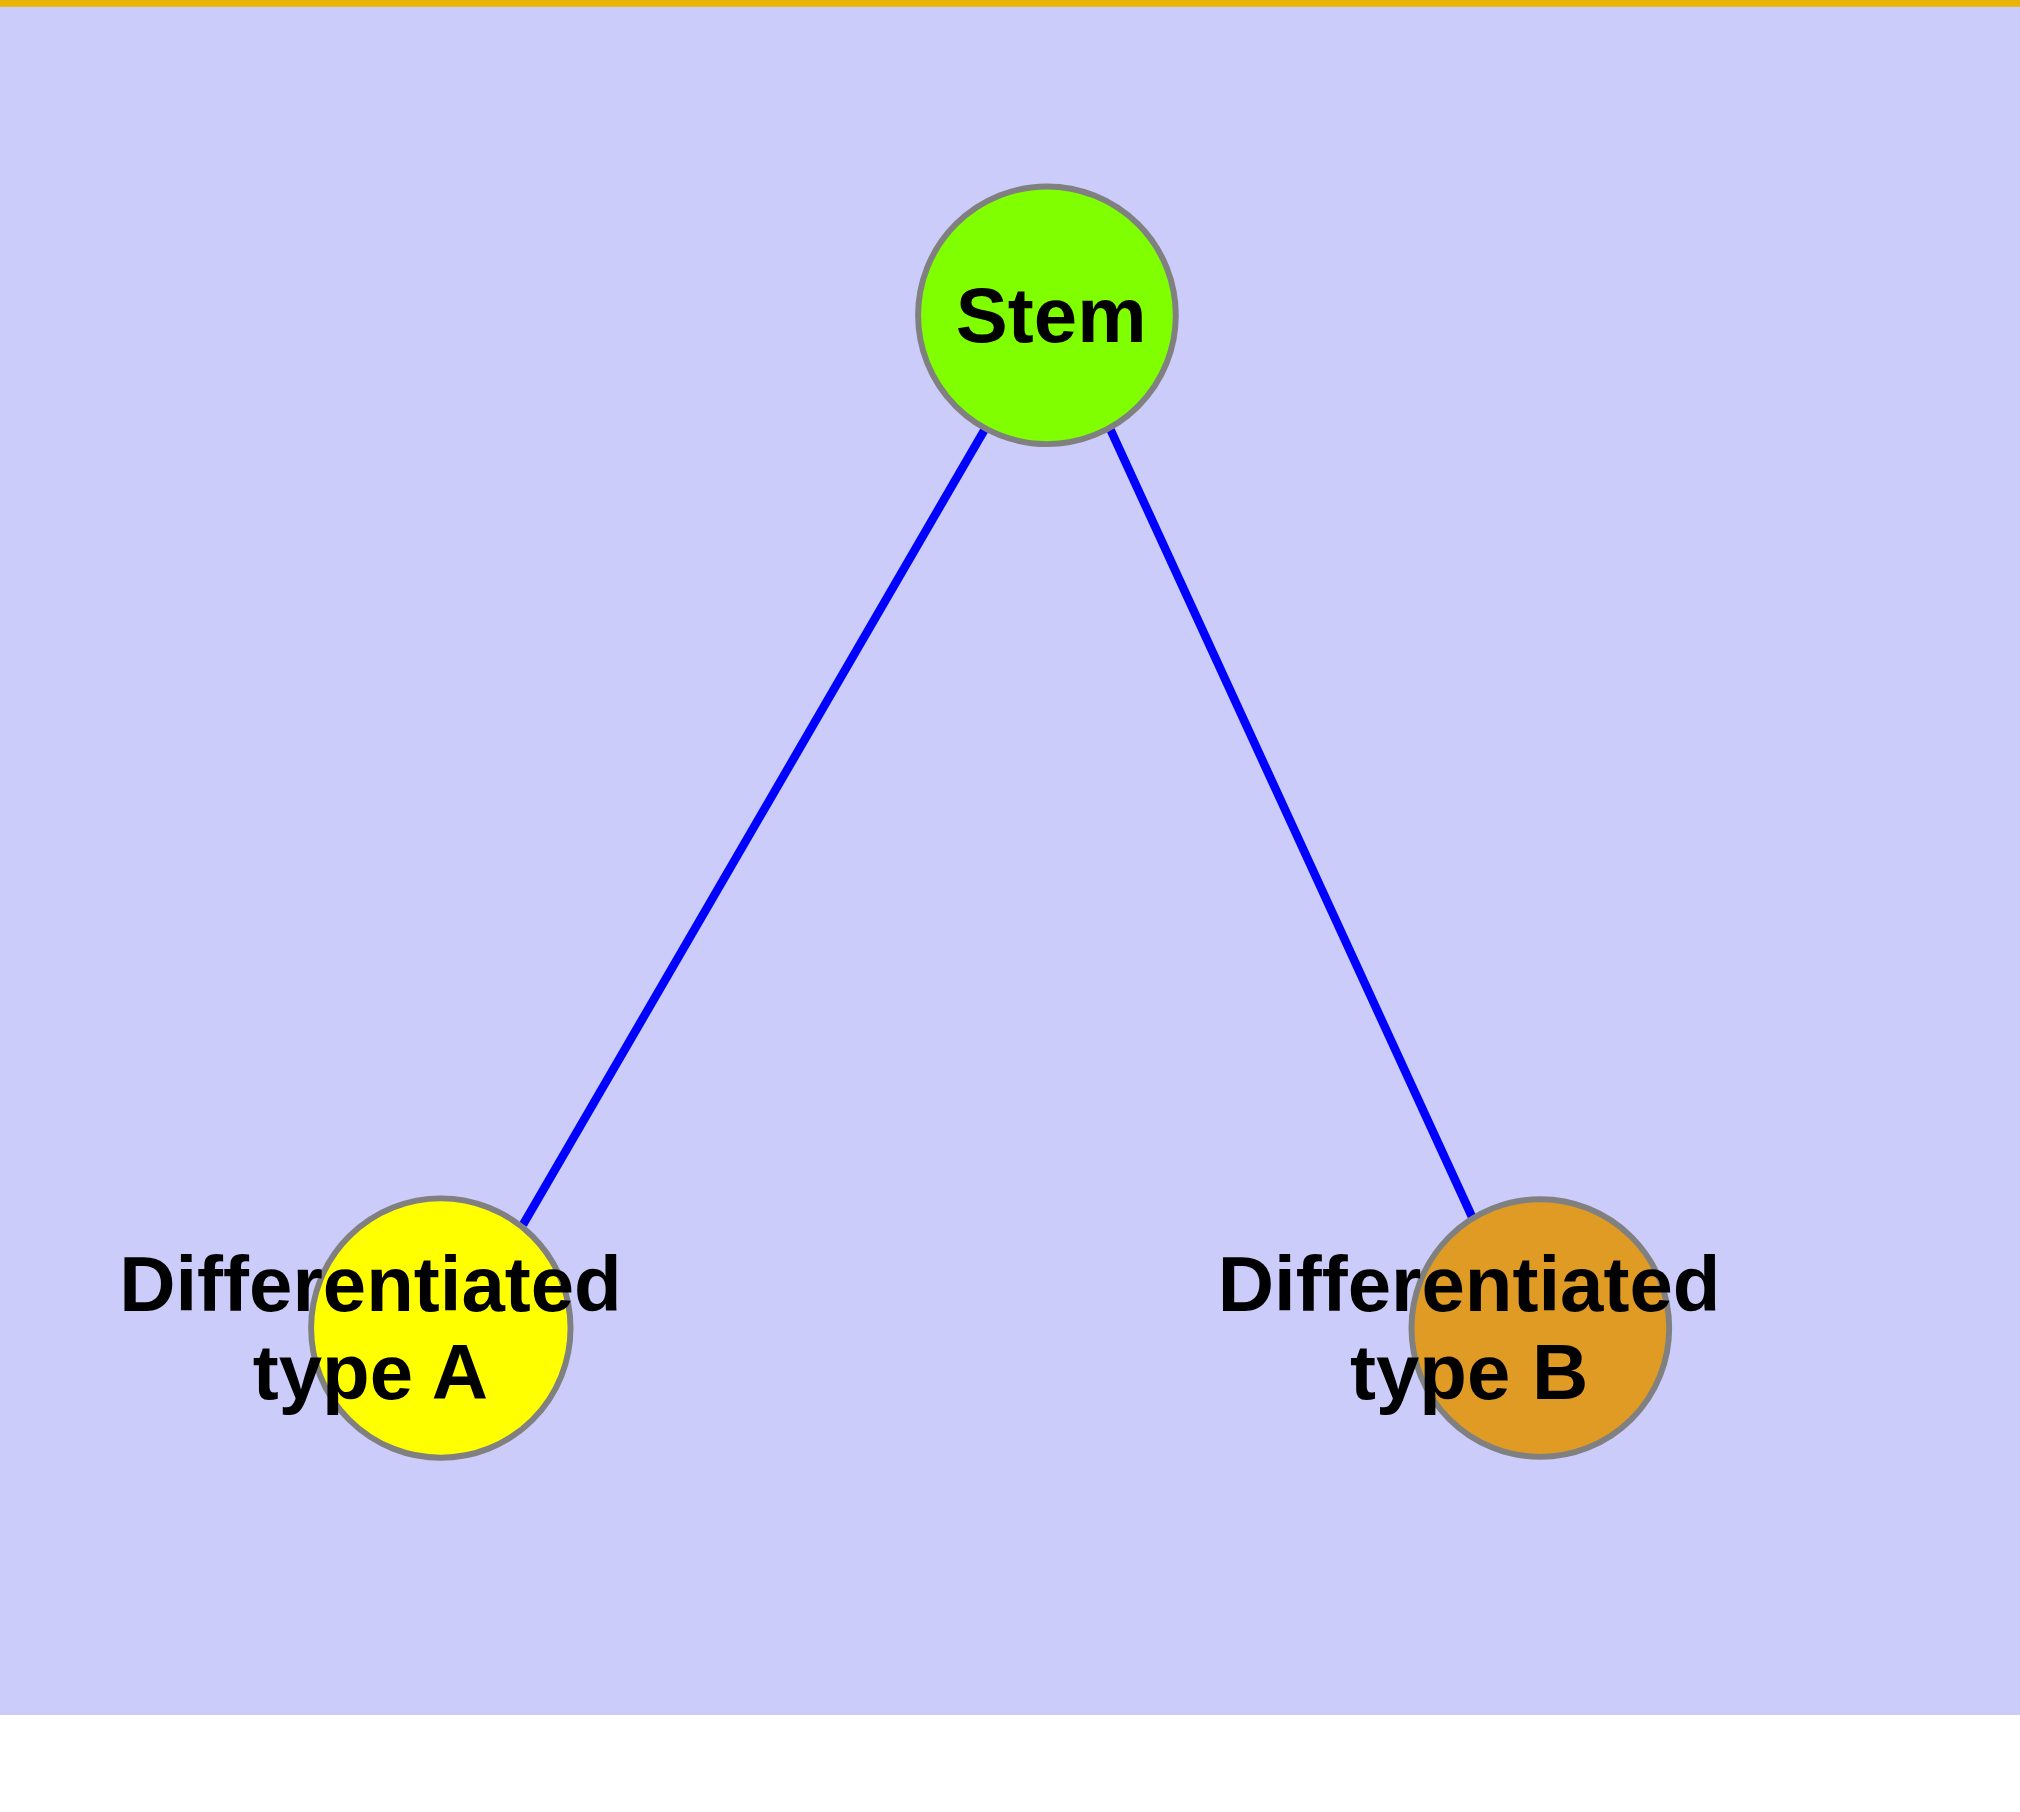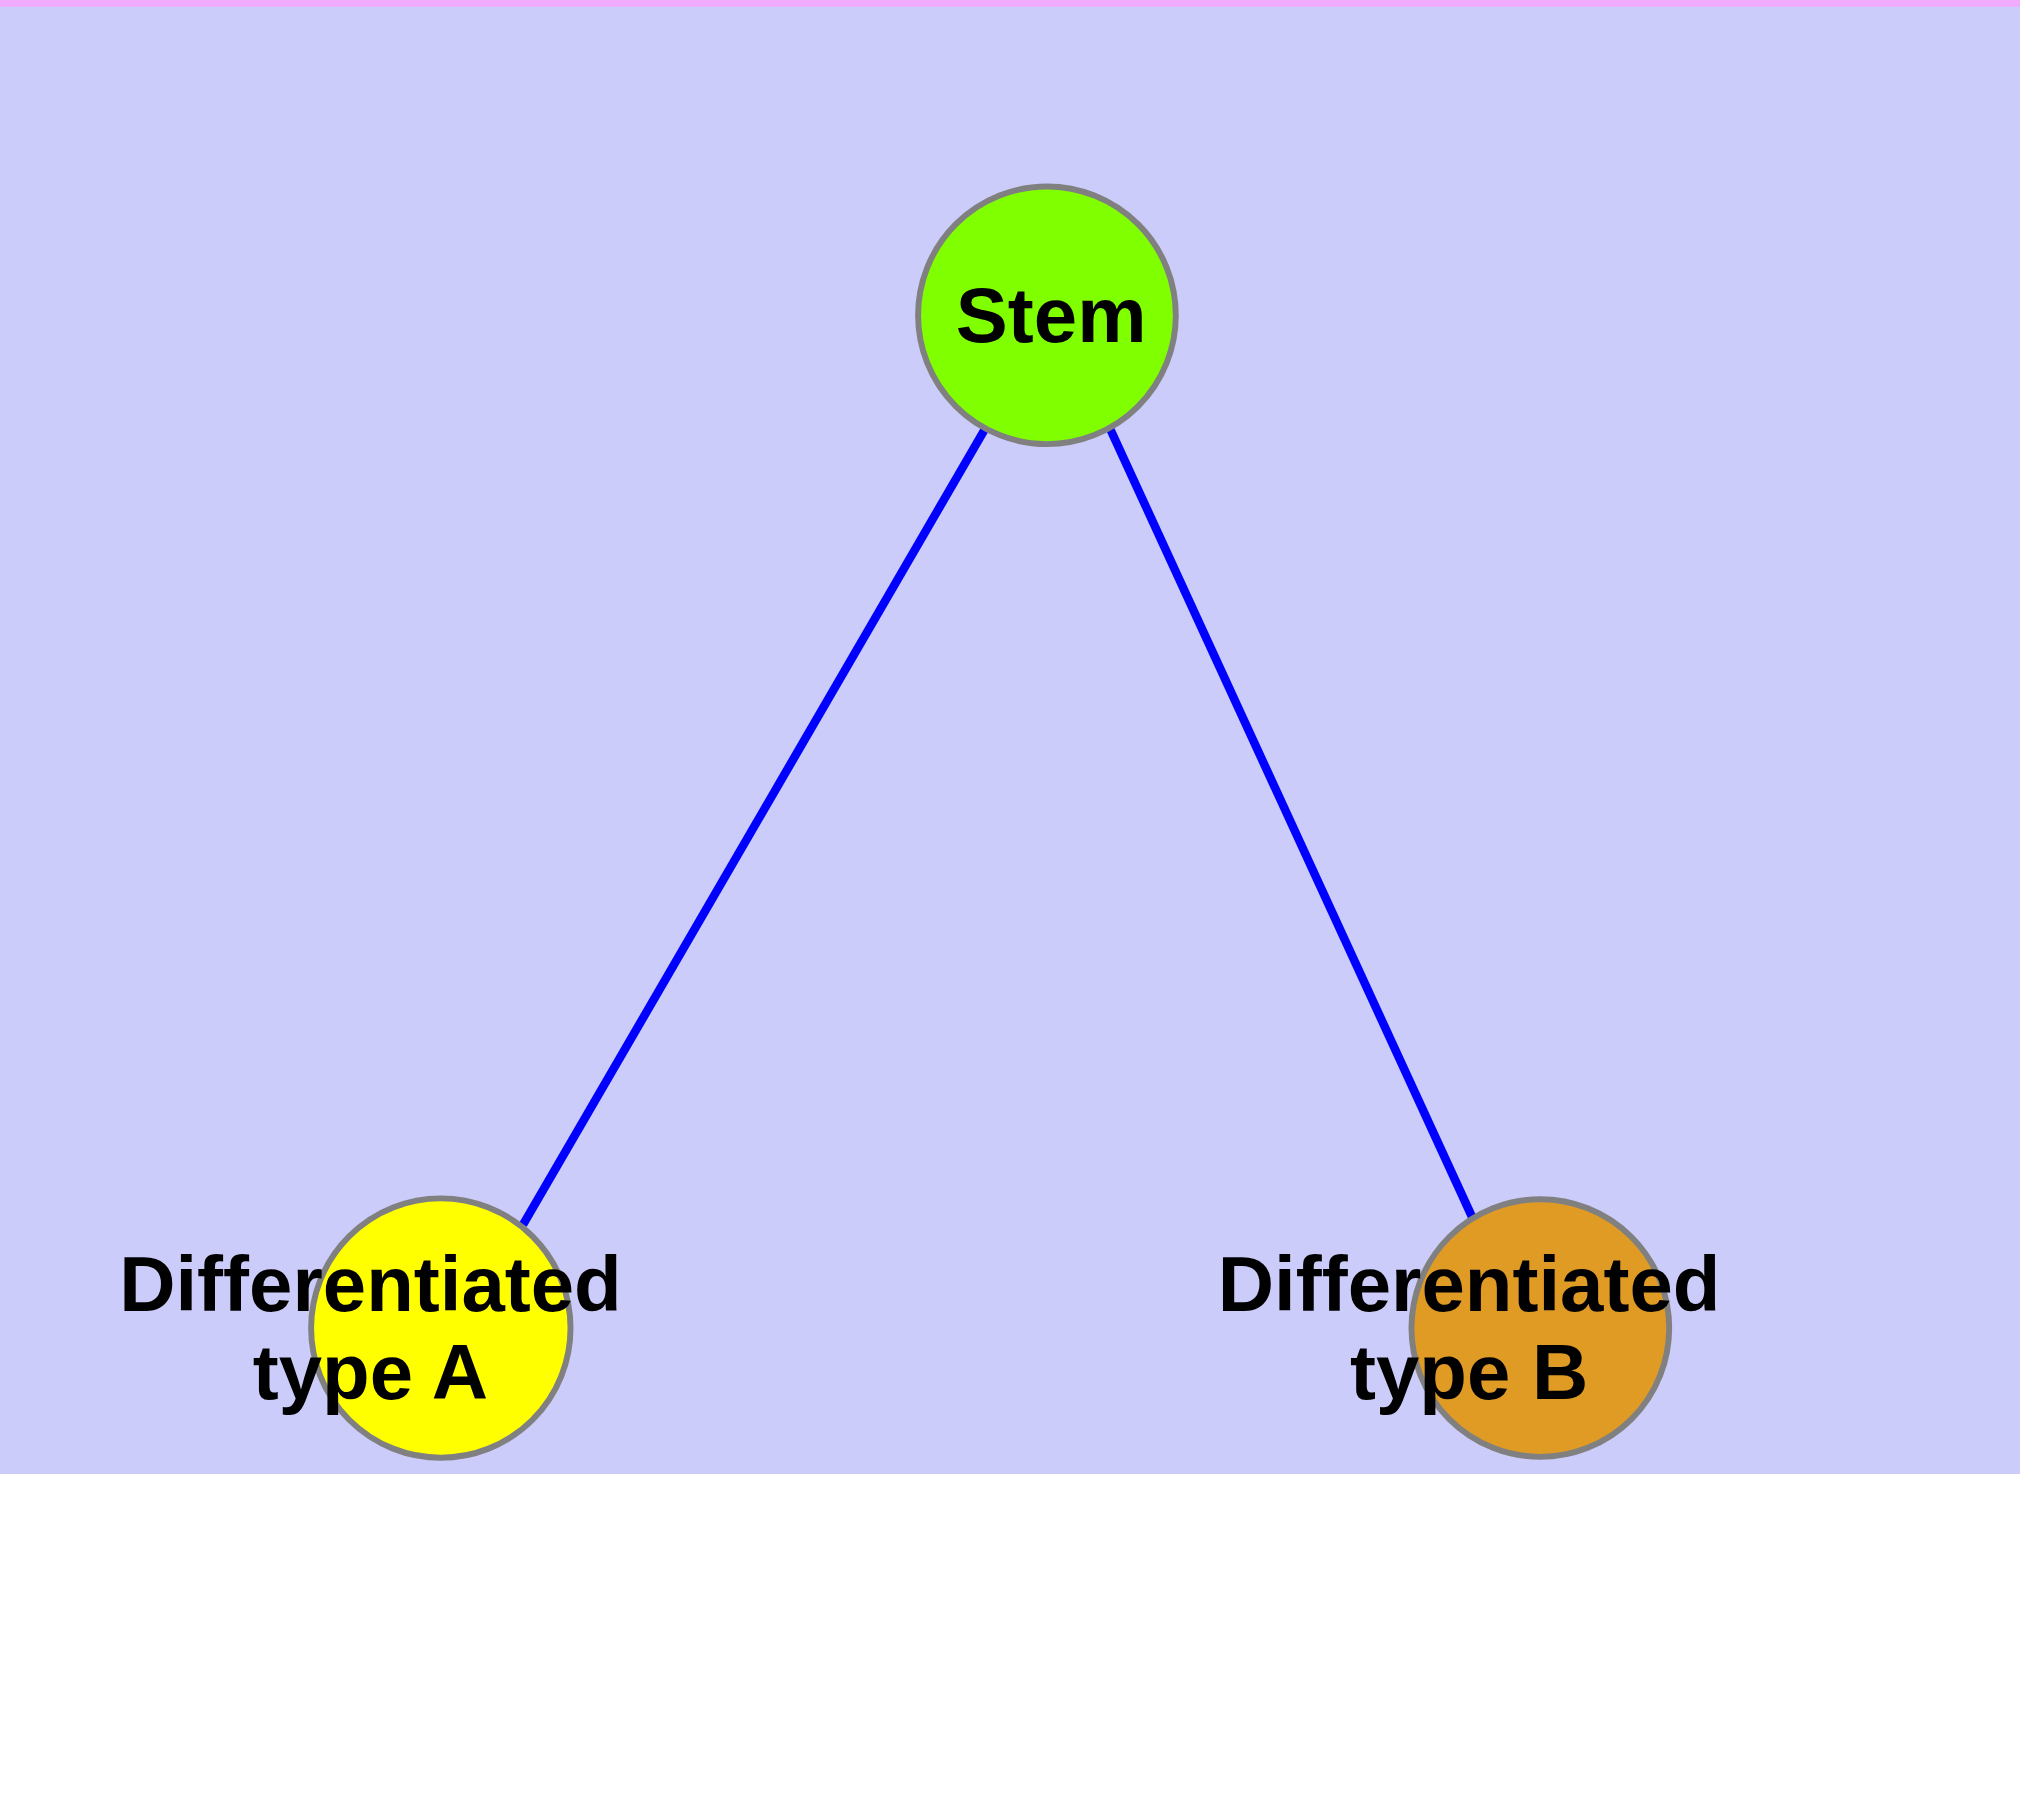--- a/index.html
+++ b/index.html
@@ -7,23 +7,23 @@
     margin: 0;
     padding: 0;
     background: #ffffff;
   }
   body {
     font-family: "Liberation Sans", sans-serif;
   }
   #canvas {
     position: relative;
     width: 2021px;
-    height: 1474px;
+    height: 1715px;
     overflow: hidden;
-    background: #f0abfc;
+    background: #eab308;
   }
   #graph-svg {
     position: absolute;
     left: 0;
     top: 0;
     width: 2021px;
     height: 1812px;
     display: block;
   }
   .node-label {

